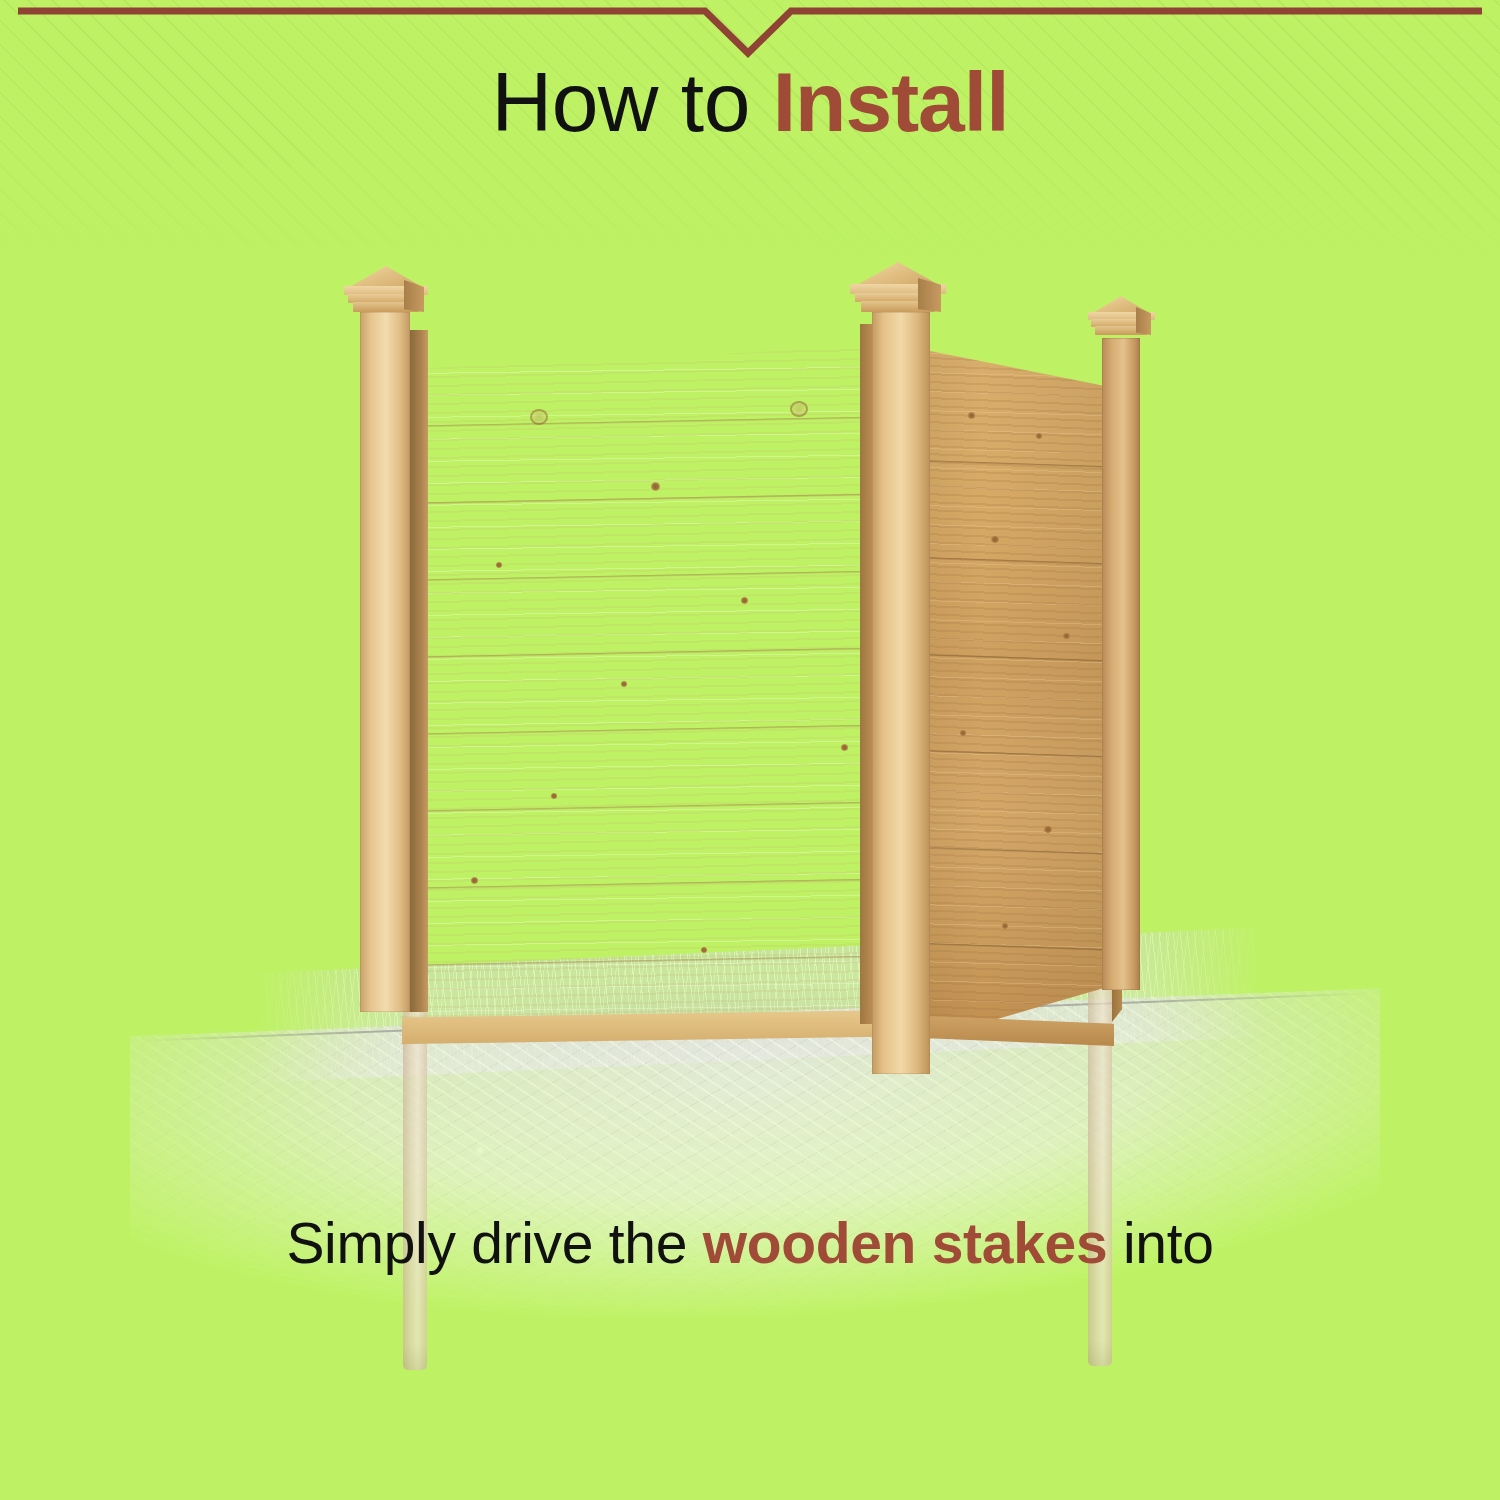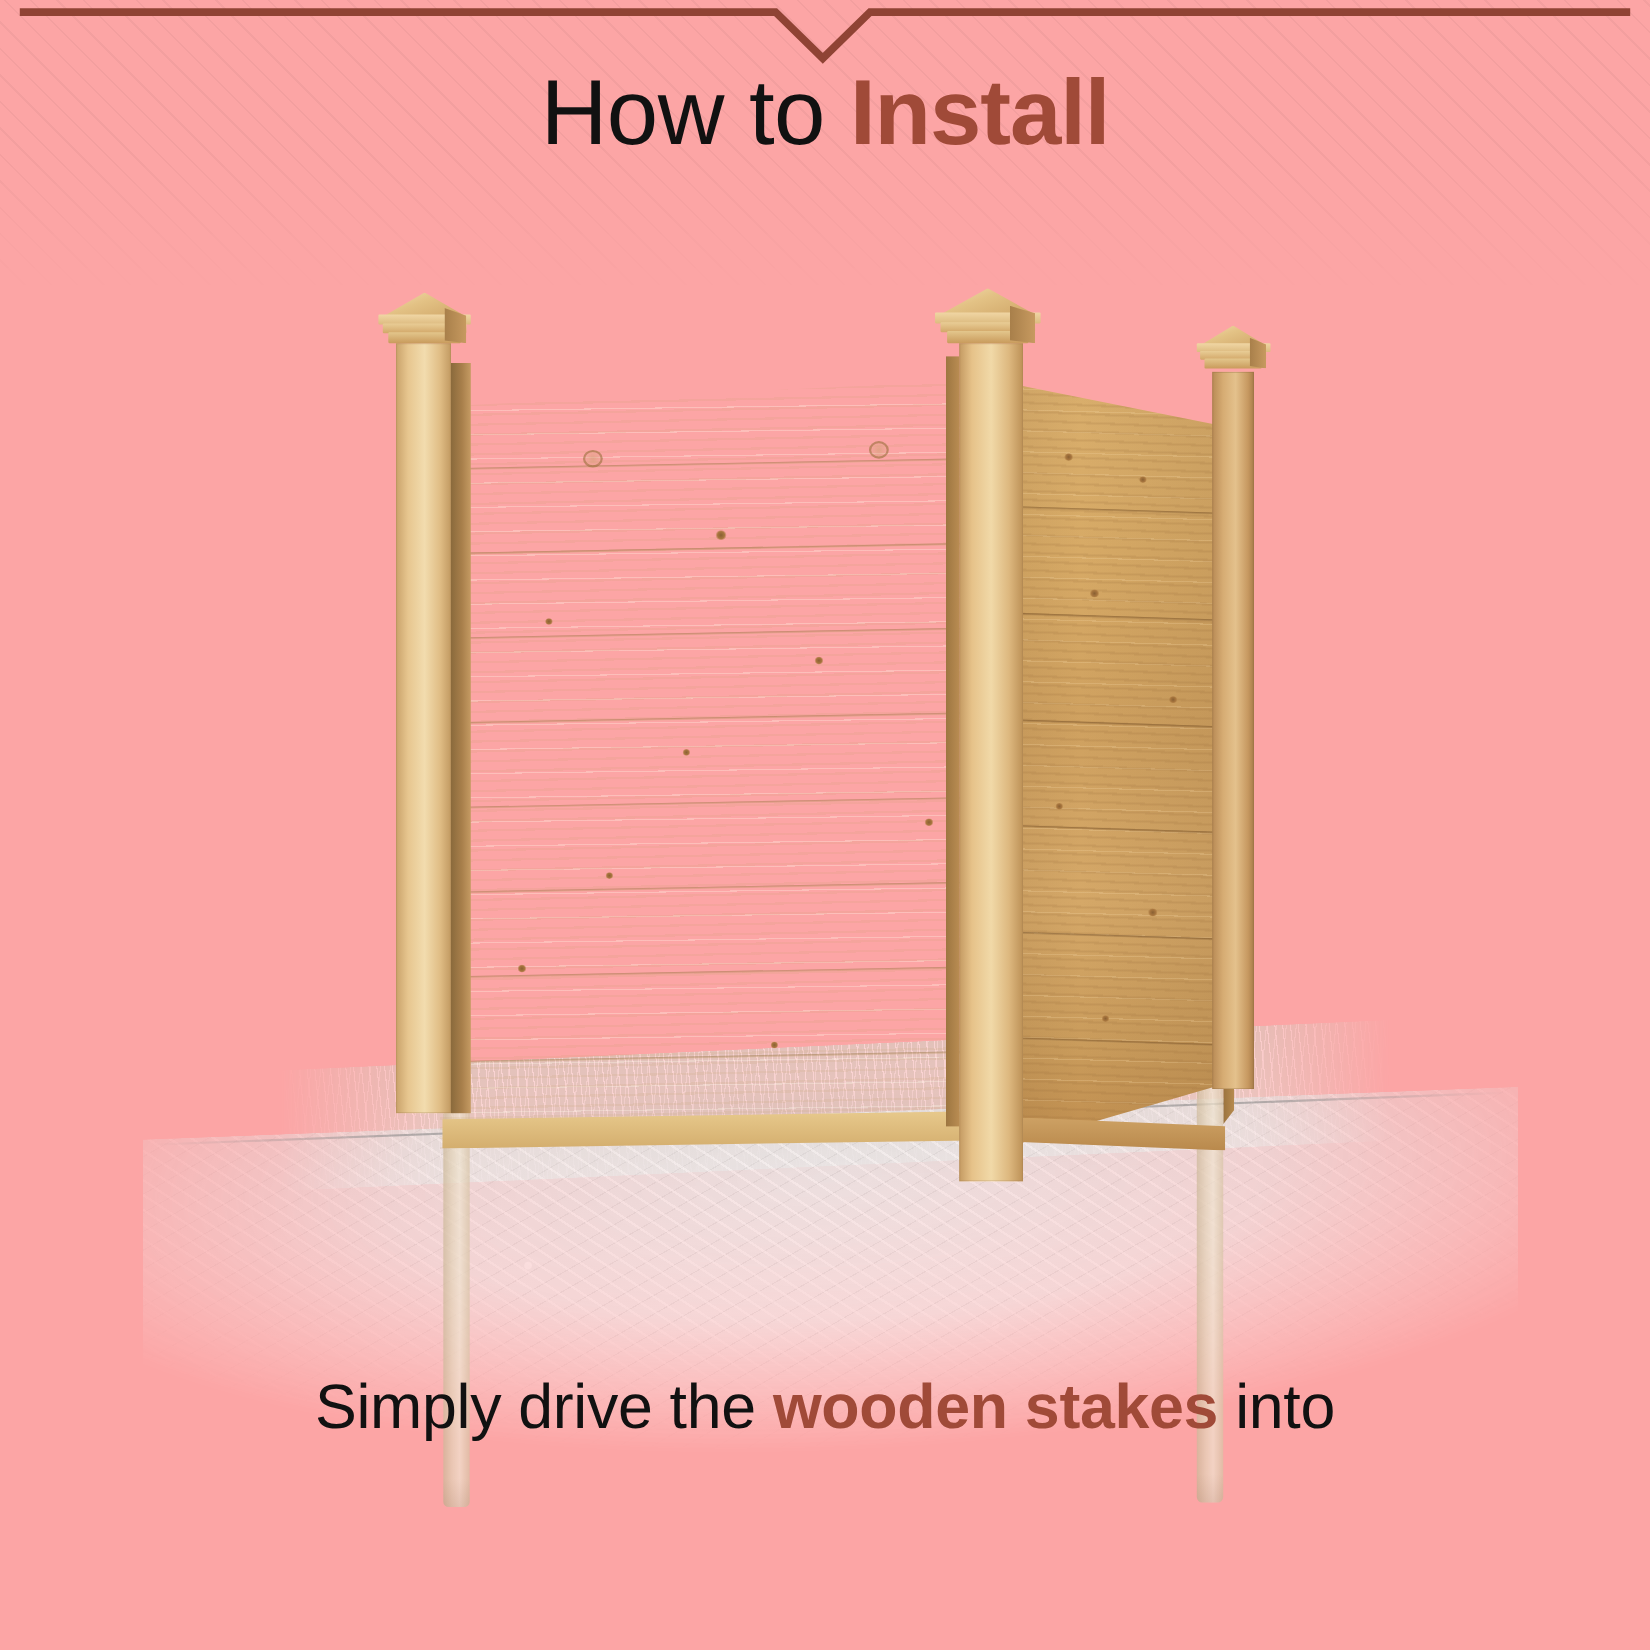--- a/index.html
+++ b/index.html
@@ -5,21 +5,21 @@
   html,body{margin:0;padding:0;}
   body{
     width:1500px;height:1500px;
     background:#ffffff;
     font-family:"Liberation Sans", sans-serif;
     overflow:hidden;
   }
   .canvas{
     position:relative;
     width:1500px;height:1500px;
-    background:#fca5a5;
+    background:#bef264;
     overflow:hidden;
     text-decoration:underline;
   }
 
   
   .hatch{
     position:absolute;left:0;top:0;width:1500px;height:430px;
     background-image:repeating-linear-gradient(
         45deg,
         rgba(0,0,0,0.035) 0px,
@@ -244,21 +244,21 @@
     position:absolute;left:0;top:1212px;width:1500px;
     text-align:center;
     font-size:57px;
     line-height:63px;
     color:#111111;
     font-weight:400;
     letter-spacing:-0.3px;
   }
   .caption .red{color:#a04a38;font-weight:700;}
   .caption .blk{color:#0a0a0a;font-weight:700;}
-  .caption-line{display:block;white-space:nowrap;margin-top:36px;}
+  .caption-line{display:block;white-space:nowrap;}
 </style>
 </head>
 <body>
 
 <div class="canvas">
 
   <div class="hatch"></div>
 
   <div class="topbar">
     <svg width="1500" height="80" viewBox="0 0 1500 80">

